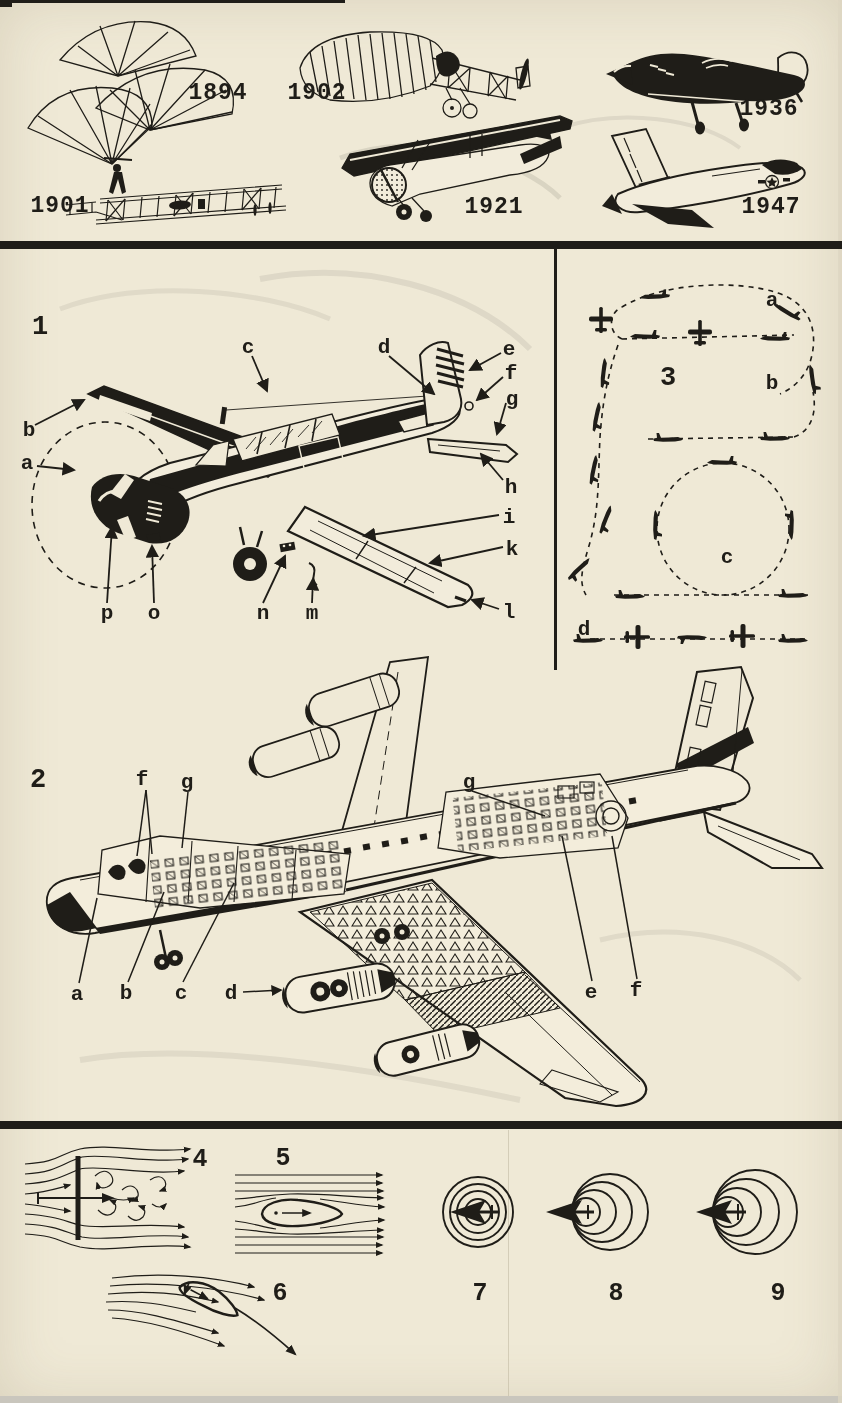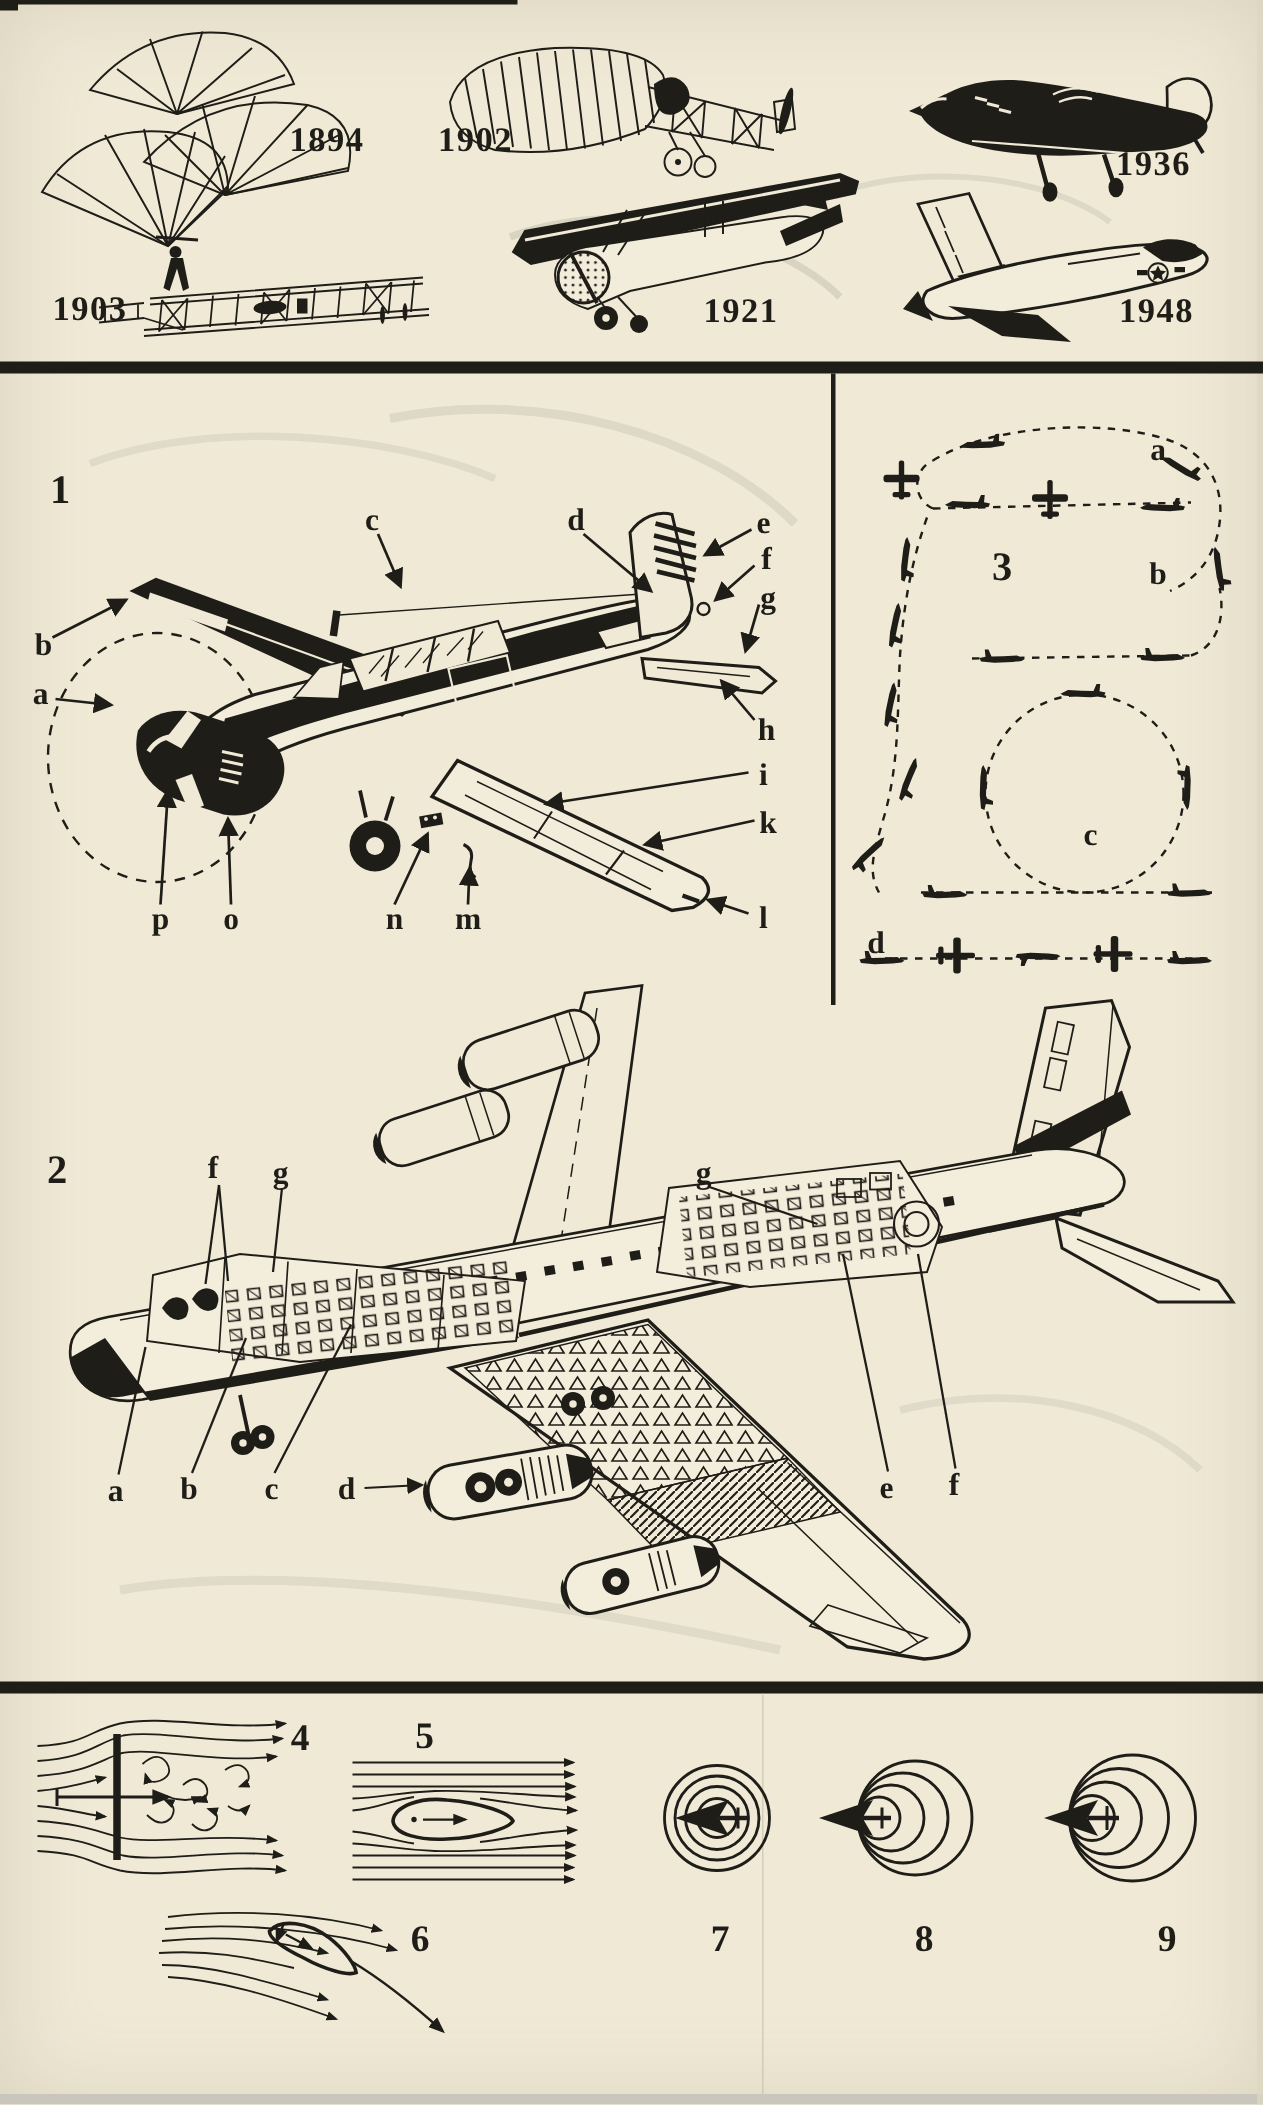--- a/index.html
+++ b/index.html
@@ -1,17 +1,17 @@
 <!DOCTYPE html>
 <html><head>
 <meta charset="utf-8">
 <style>
   html,body{margin:0;padding:0;background:#efe9d6;}
   .page{position:relative;width:842px;height:1403px;background:#efe9d6;overflow:hidden;
-        font-family:Liberation Serif, serif;box-shadow:inset 0 0 60px rgba(120,105,70,.18);}
+        font-family:Liberation Mono, monospace;box-shadow:inset 0 0 60px rgba(120,105,70,.18);}
   svg{position:absolute;display:block;}
   .lbl{position:absolute;transform:translate(-50%,-50%);font-weight:bold;color:#1f1d18;line-height:1;white-space:nowrap;}
   .s-year{font-size:23px;letter-spacing:1px;}
   .s-num{font-size:27px;}
   .s-bnum{font-size:25px;}
   .s-let{font-size:21px;}
   .edge-top{position:absolute;left:0;top:0;width:345px;height:3px;background:#1f1d18;}
   .edge-corner{position:absolute;left:0;top:0;width:12px;height:7px;background:#1f1d18;}
   .edge-bottom{position:absolute;left:0;top:1396px;width:842px;height:7px;background:#c9c6bd;}
   .edge-right{position:absolute;left:838px;top:0;width:4px;height:1403px;background:#ddd6c2;opacity:.8;}
@@ -117,25 +117,25 @@
       <path d="M762,157 C772,150 786,150 797,155 L802,161 C795,166 785,168 775,166 Z" class="ink"></path>
       <path d="M712,168 L760,161" stroke="#1f1d18" stroke-width="1.2"></path>
       <circle cx="772" cy="174" r="6.5" fill="#efe9d6" stroke="#1f1d18" stroke-width="1.3"></circle>
       <path d="M772,169 l1.6,3.4 3.8,.4 -2.8,2.6 .8,3.7 -3.4,-1.9 -3.4,1.9 .8,-3.7 -2.8,-2.6 3.8,-.4 z" class="ink"></path>
       <rect x="758" y="172" width="7" height="3.5" class="ink"></rect>
         <rect x="783" y="170" width="7" height="3.5" class="ink"></rect>
     </g>
   </svg>
 
   <span class="lbl s-year" style="left:218px;top:93px">1894</span>
-  <span class="lbl s-year" style="left:60px;top:206px">1903</span>
+  <span class="lbl s-year" style="left:60px;top:206px">1901</span>
   <span class="lbl s-year" style="left:317px;top:93px">1902</span>
   <span class="lbl s-year" style="left:494px;top:207px">1921</span>
   <span class="lbl s-year" style="left:769px;top:109px">1936</span>
-  <span class="lbl s-year" style="left:771px;top:207px">1948</span>
+  <span class="lbl s-year" style="left:771px;top:207px">1947</span>
 
   <div class="divider" style="top:241px;height:8px"></div>
   <div class="divider" style="top:1121px;height:8px"></div>
   <div class="vline" style="left:554px;top:249px;width:3px;height:421px"></div>
 
   <svg style="left:0;top:249px" width="556" height="420" viewBox="0 0 556 420">
     <defs>
       <marker id="ah1" viewBox="0 0 10 10" refX="8.5" refY="5" markerWidth="7.5" markerHeight="7.5" orient="auto">
         <path d="M0,0 L10,5 L0,10 z" fill="#1f1d18"></path>
       </marker>

